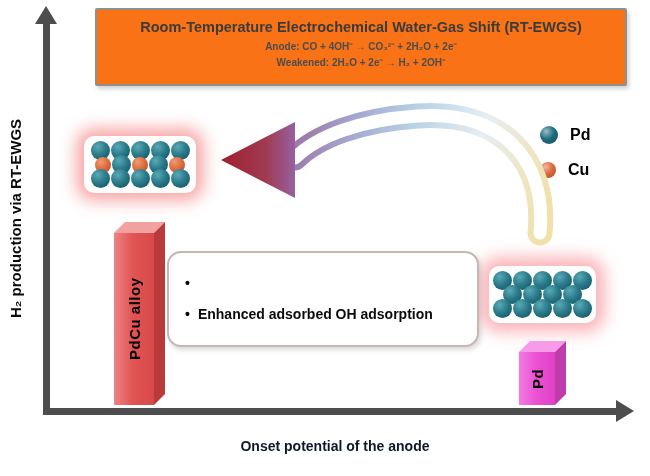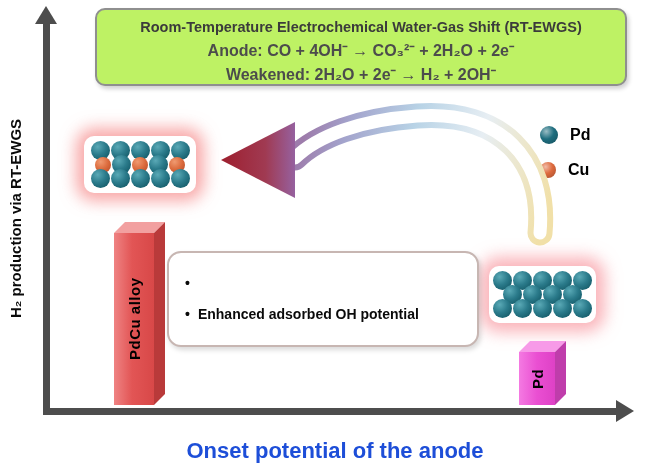--- a/index.html
+++ b/index.html
@@ -4,26 +4,26 @@
 <style>
   html,body{margin:0;padding:0;background:#fff;}
   .canvas{
     position:relative; width:650px; height:476px; background:#fff; overflow:hidden;
     font-family:"Liberation Sans", sans-serif;
   }
 
   
   .reaction-box{
     position:absolute; left:95px; top:8px; width:532px; height:78px;
-    border:2px solid #8f8f8f; border-radius:10px; background:#bef264;
+    border:2px solid #8f8f8f; border-radius:2px; background:#f97316;
     box-shadow:2px 3px 4px rgba(0,0,0,0.18);
     text-align:center; box-sizing:border-box; padding-top:7px;
   }
   .rb-title{font-size:14.5px; font-weight:700; color:#3b3b3b; margin:2px 0 4px;}
-  .rb-line{font-size:16px; font-weight:700; color:#4c4c4c; margin:2px 0;}
+  .rb-line{font-size:10px; font-weight:700; color:#4c4c4c; margin:2px 0;}
 
   
   .legend{position:absolute; left:540px; top:126px; display:flex; flex-direction:column; gap:17px;}
   .legend-row{display:flex; align-items:center; gap:12px;}
   .swatch{
     width:18px; height:18px; border-radius:50%; display:inline-block;
     background-image:radial-gradient(circle at 35% 30%, rgba(255,255,255,0.55), rgba(255,255,255,0) 45%, rgba(0,0,0,0.25) 95%);
   }
   .swatch.small{width:16px;height:16px;}
   .legend-label{font-size:16px; font-weight:700; color:#000;}
@@ -34,21 +34,21 @@
     border-left:11px solid transparent; border-right:11px solid transparent; border-bottom:18px solid #4d4d4d;}
   .x-axis-line{position:absolute; left:43px; top:408px; width:574px; height:7px; background:#4d4d4d;}
   .x-axis-head{position:absolute; left:616px; top:400px; width:0; height:0;
     border-top:11px solid transparent; border-bottom:11px solid transparent; border-left:18px solid #4d4d4d;}
   .y-axis-label{
     position:absolute; left:-101px; top:210px; width:232px; text-align:center;
     transform:rotate(-90deg); font-size:15px; font-weight:700; color:#0a0a0a; white-space:nowrap;
   }
   .x-axis-label{
     position:absolute; left:45px; top:438px; width:580px; text-align:center;
-    font-size:22px; font-weight:700; color:#1d4ed8;
+    font-size:14px; font-weight:700; color:#0f172a;
   }
 
   
   .crystal{
     position:absolute; display:flex; flex-direction:column; align-items:center;
     padding:5px 4px; border-radius:10px; background:#fff;
   }
   .crystal-pdcu{left:84px; top:136px; width:104px; box-shadow:0 0 16px 8px rgba(243,110,110,0.6);}
   .crystal-pd{left:489px; top:266px; width:99px; box-shadow:0 0 16px 9px rgba(246,130,140,0.6);}
   .atom-row{display:flex; gap:1px; justify-content:center; margin-top:-5px; align-items:center;}
@@ -198,17 +198,17 @@
     <div class="bar-front"></div>
     <div class="bar-label">Pd</div>
   </div>
 
   <div class="callout">
     <div class="bullet-row">
       <span class="bullet-marker">•</span>
     </div>
     <div class="bullet-row">
       <span class="bullet-marker">•</span>
-      <span>Enhanced adsorbed OH potential</span>
+      <span>Enhanced adsorbed OH adsorption</span>
     </div>
   </div>
 
 </div>
 
 </body></html>

